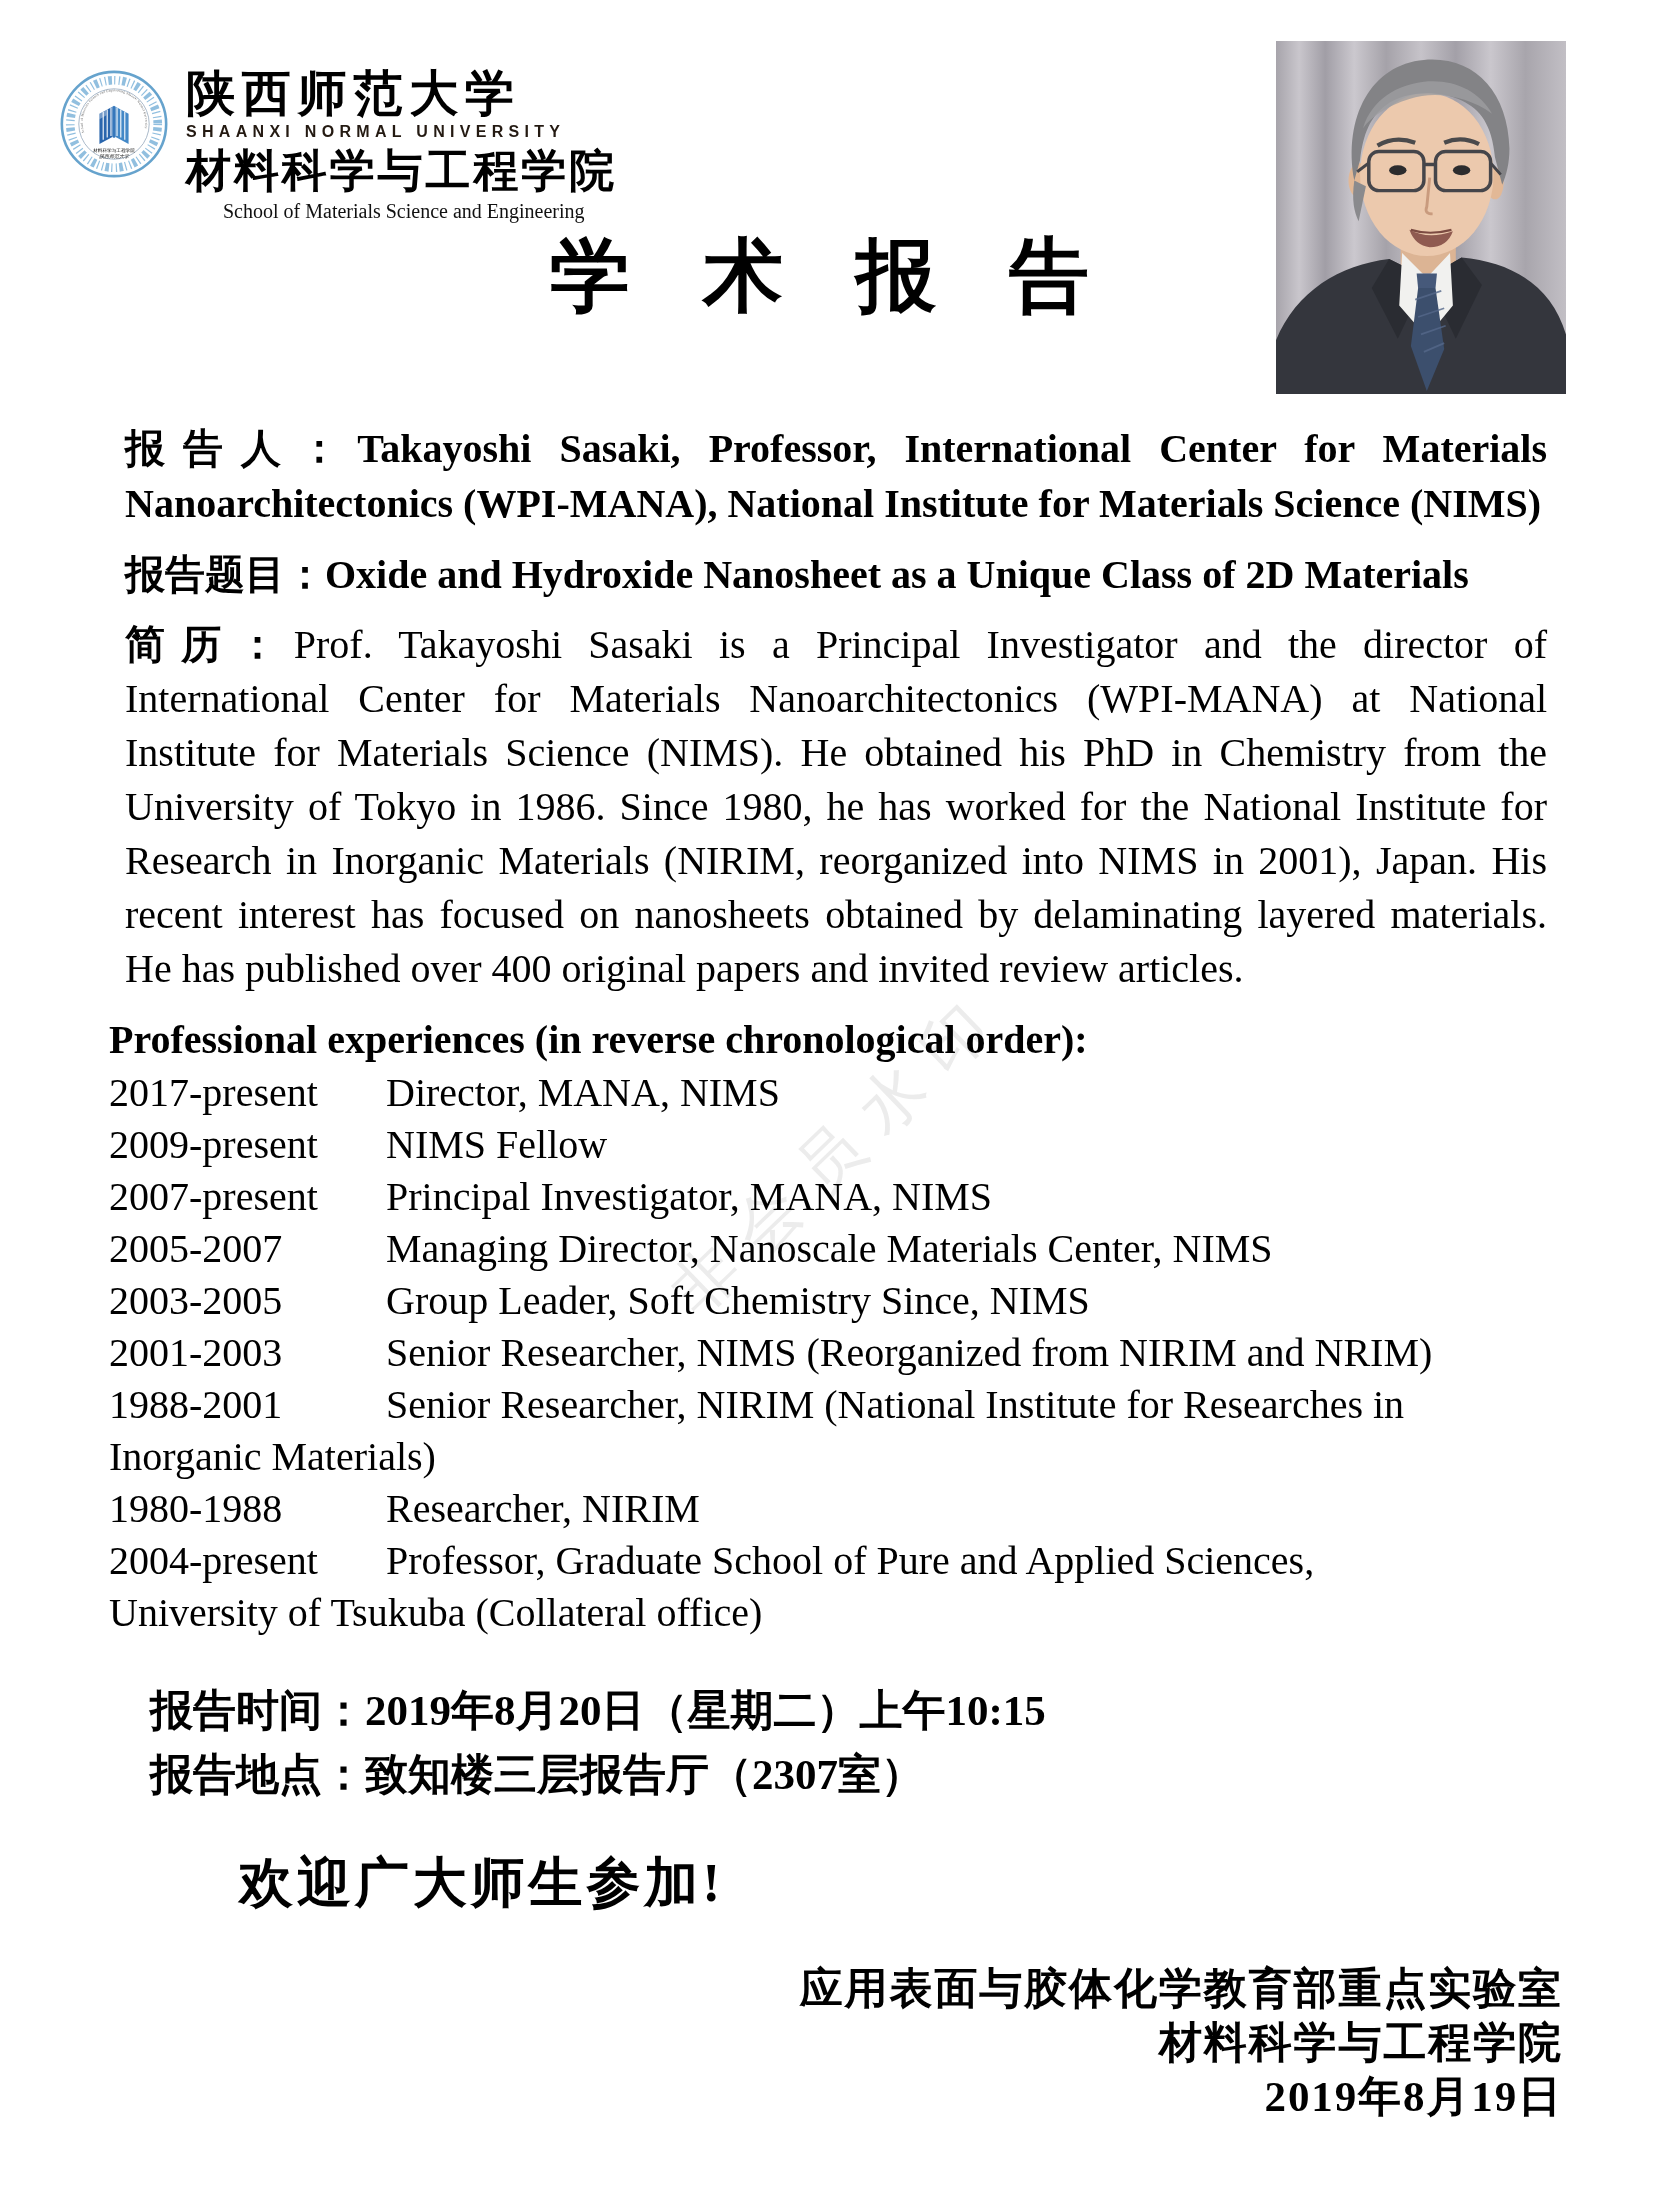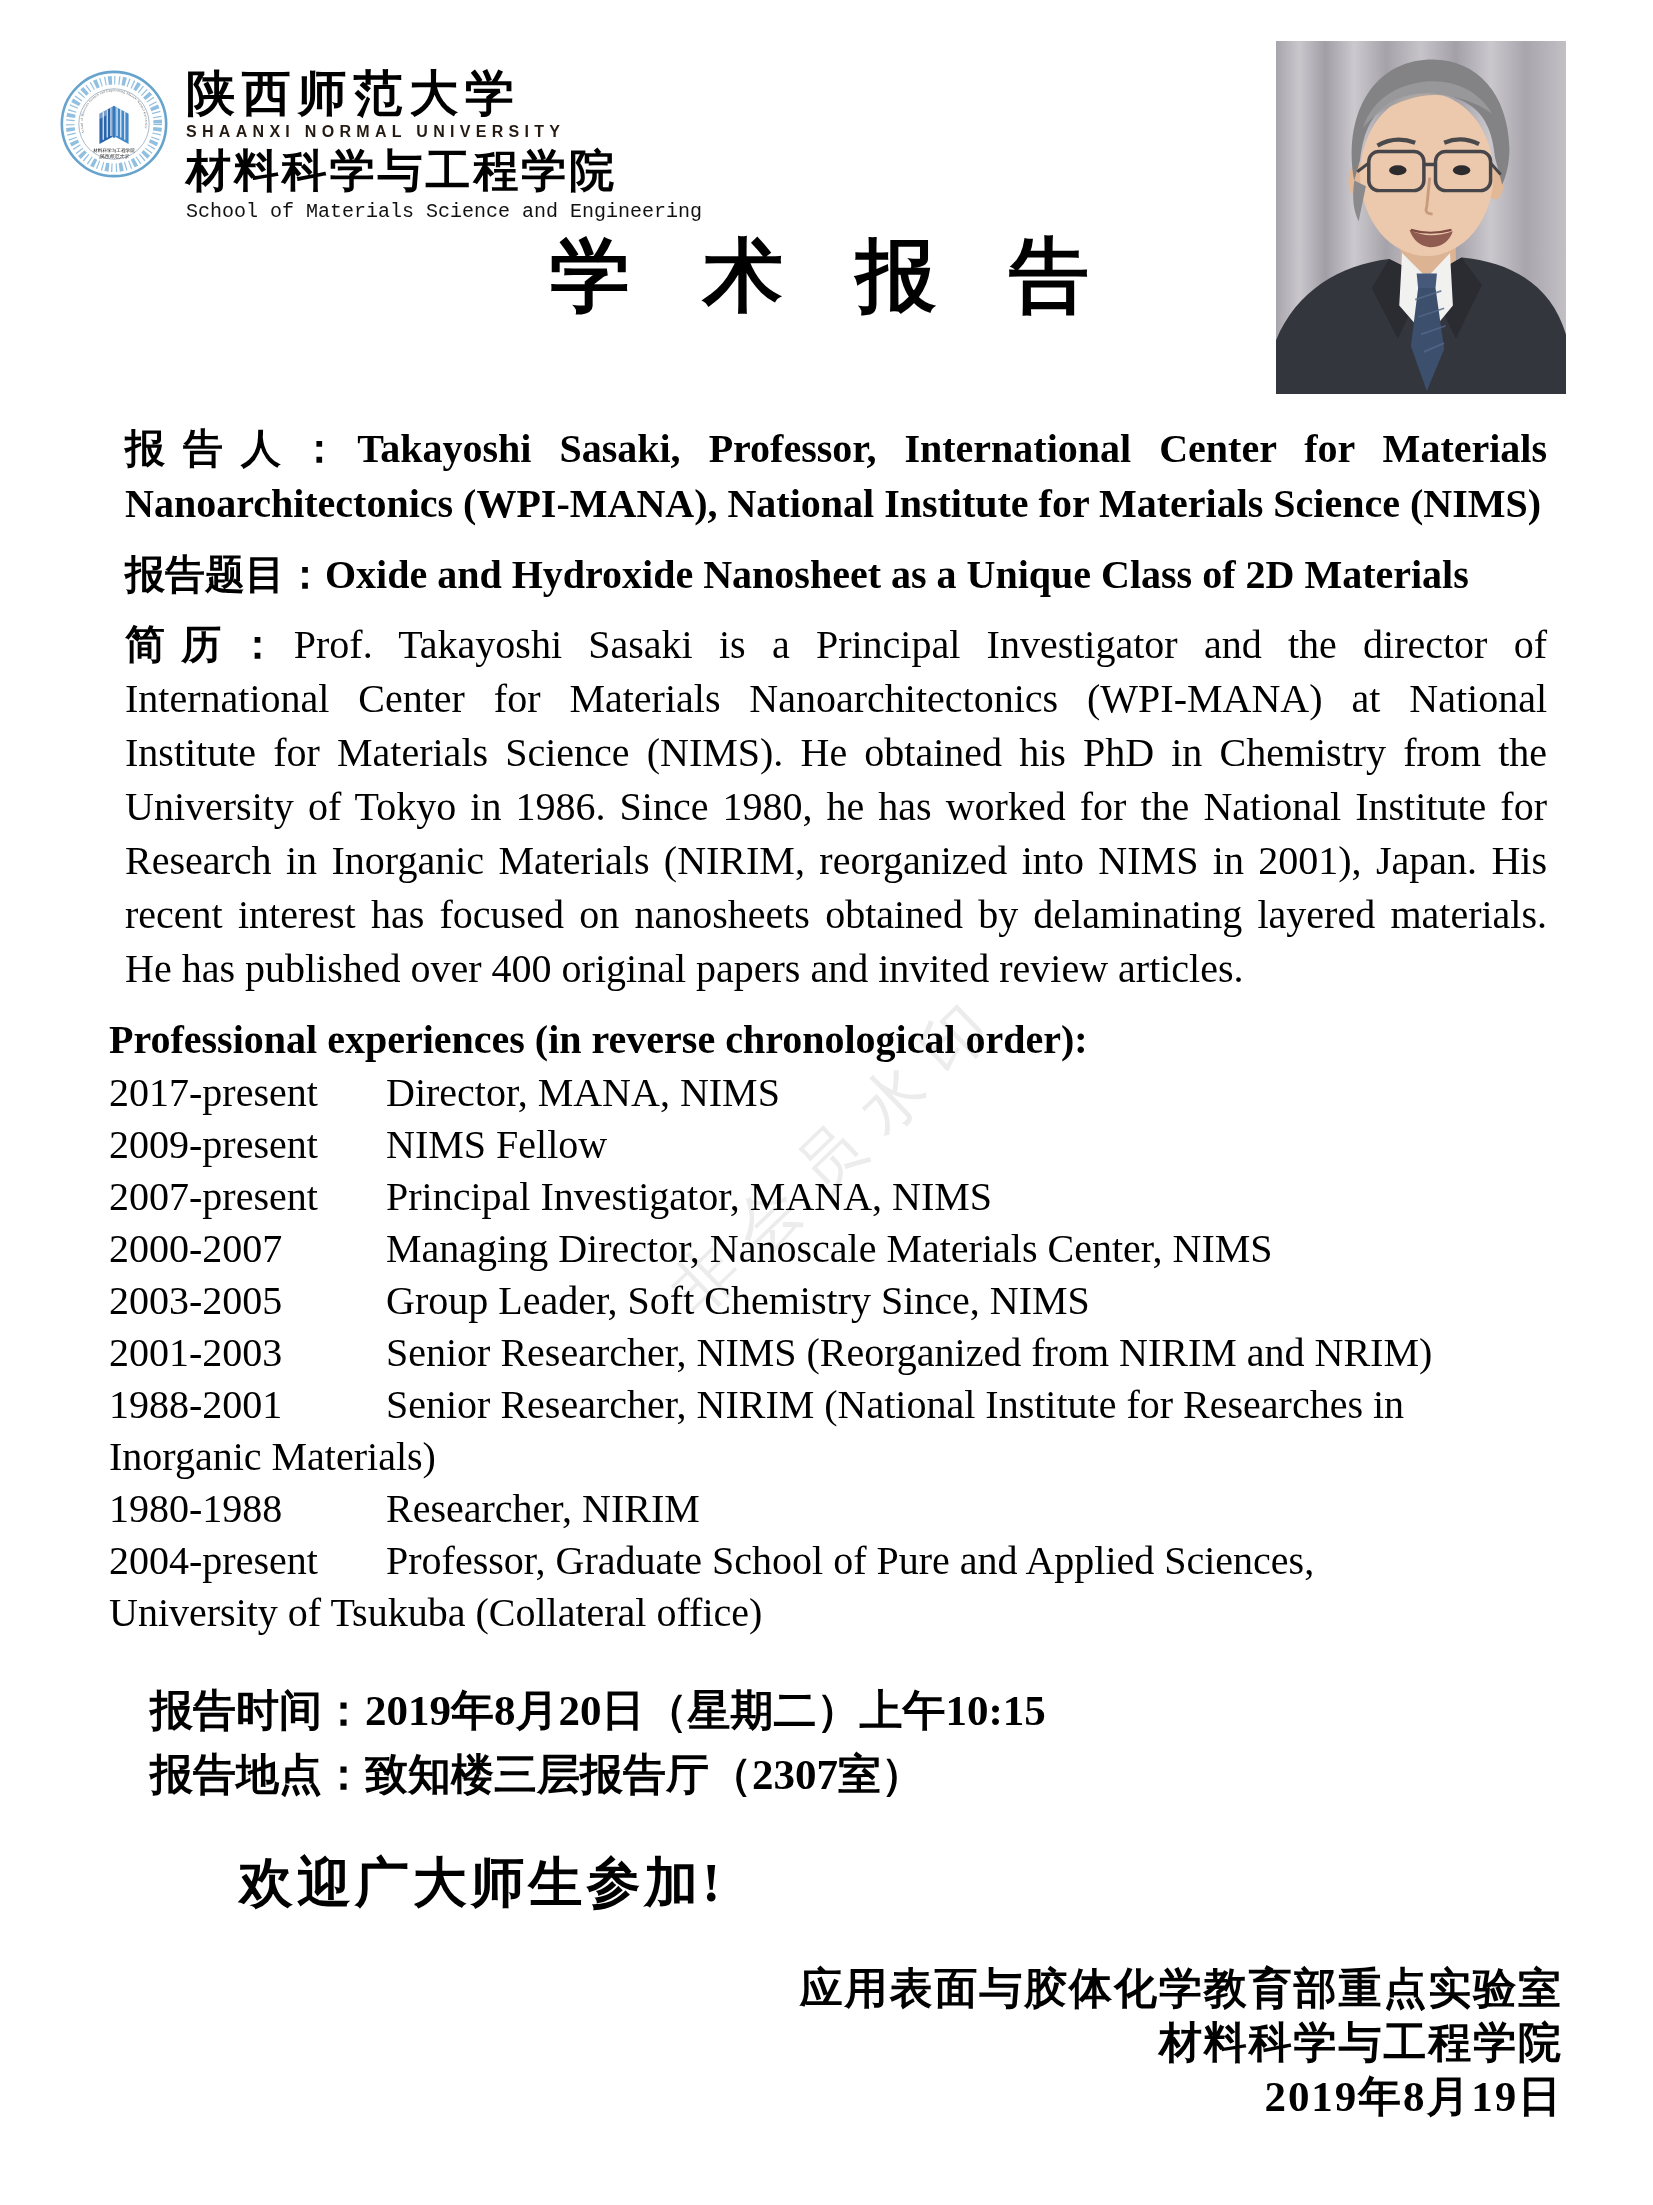--- a/index.html
+++ b/index.html
@@ -20,21 +20,22 @@
   }
   .uni-en{
     margin-top:2.9px;font-size:16px;font-weight:bold;letter-spacing:5.3px;
     color:#241a12;font-family:"Liberation Sans","DejaVu Sans",sans-serif;
   }
   .school-cn{
     margin-top:5.8px;font-size:45px;font-weight:800;letter-spacing:2.9px;line-height:49px;
   }
   .school-en{
     margin-top:3.9px;font-size:20px;color:#111;
-    font-family:Liberation Mono, monospace;
+    font-family:Liberation Serif, serif;
+    margin-left:37px;
   }
   
   .title{
     position:absolute;left:0;top:225px;width:1654px;
     text-align:center;padding-left:58px;box-sizing:border-box;
     font-size:80px;font-weight:bold;letter-spacing:73px;line-height:102px;
   }
   
   .photo{position:absolute;left:1276px;top:41px;width:290px;height:353px;}
   
@@ -162,21 +163,21 @@
         </div>
         <div class="exp-row">
           <span class="exp-year">2009-present</span>
           <span class="exp-text">NIMS Fellow</span>
         </div>
         <div class="exp-row">
           <span class="exp-year">2007-present</span>
           <span class="exp-text">Principal Investigator, MANA, NIMS</span>
         </div>
         <div class="exp-row">
-          <span class="exp-year">2000-2007</span>
+          <span class="exp-year">2005-2007</span>
           <span class="exp-text">Managing Director, Nanoscale Materials Center, NIMS</span>
         </div>
         <div class="exp-row">
           <span class="exp-year">2003-2005</span>
           <span class="exp-text">Group Leader, Soft Chemistry Since, NIMS</span>
         </div>
         <div class="exp-row">
           <span class="exp-year">2001-2003</span>
           <span class="exp-text">Senior Researcher, NIMS (Reorganized from NIRIM and NRIM)</span>
         </div>

